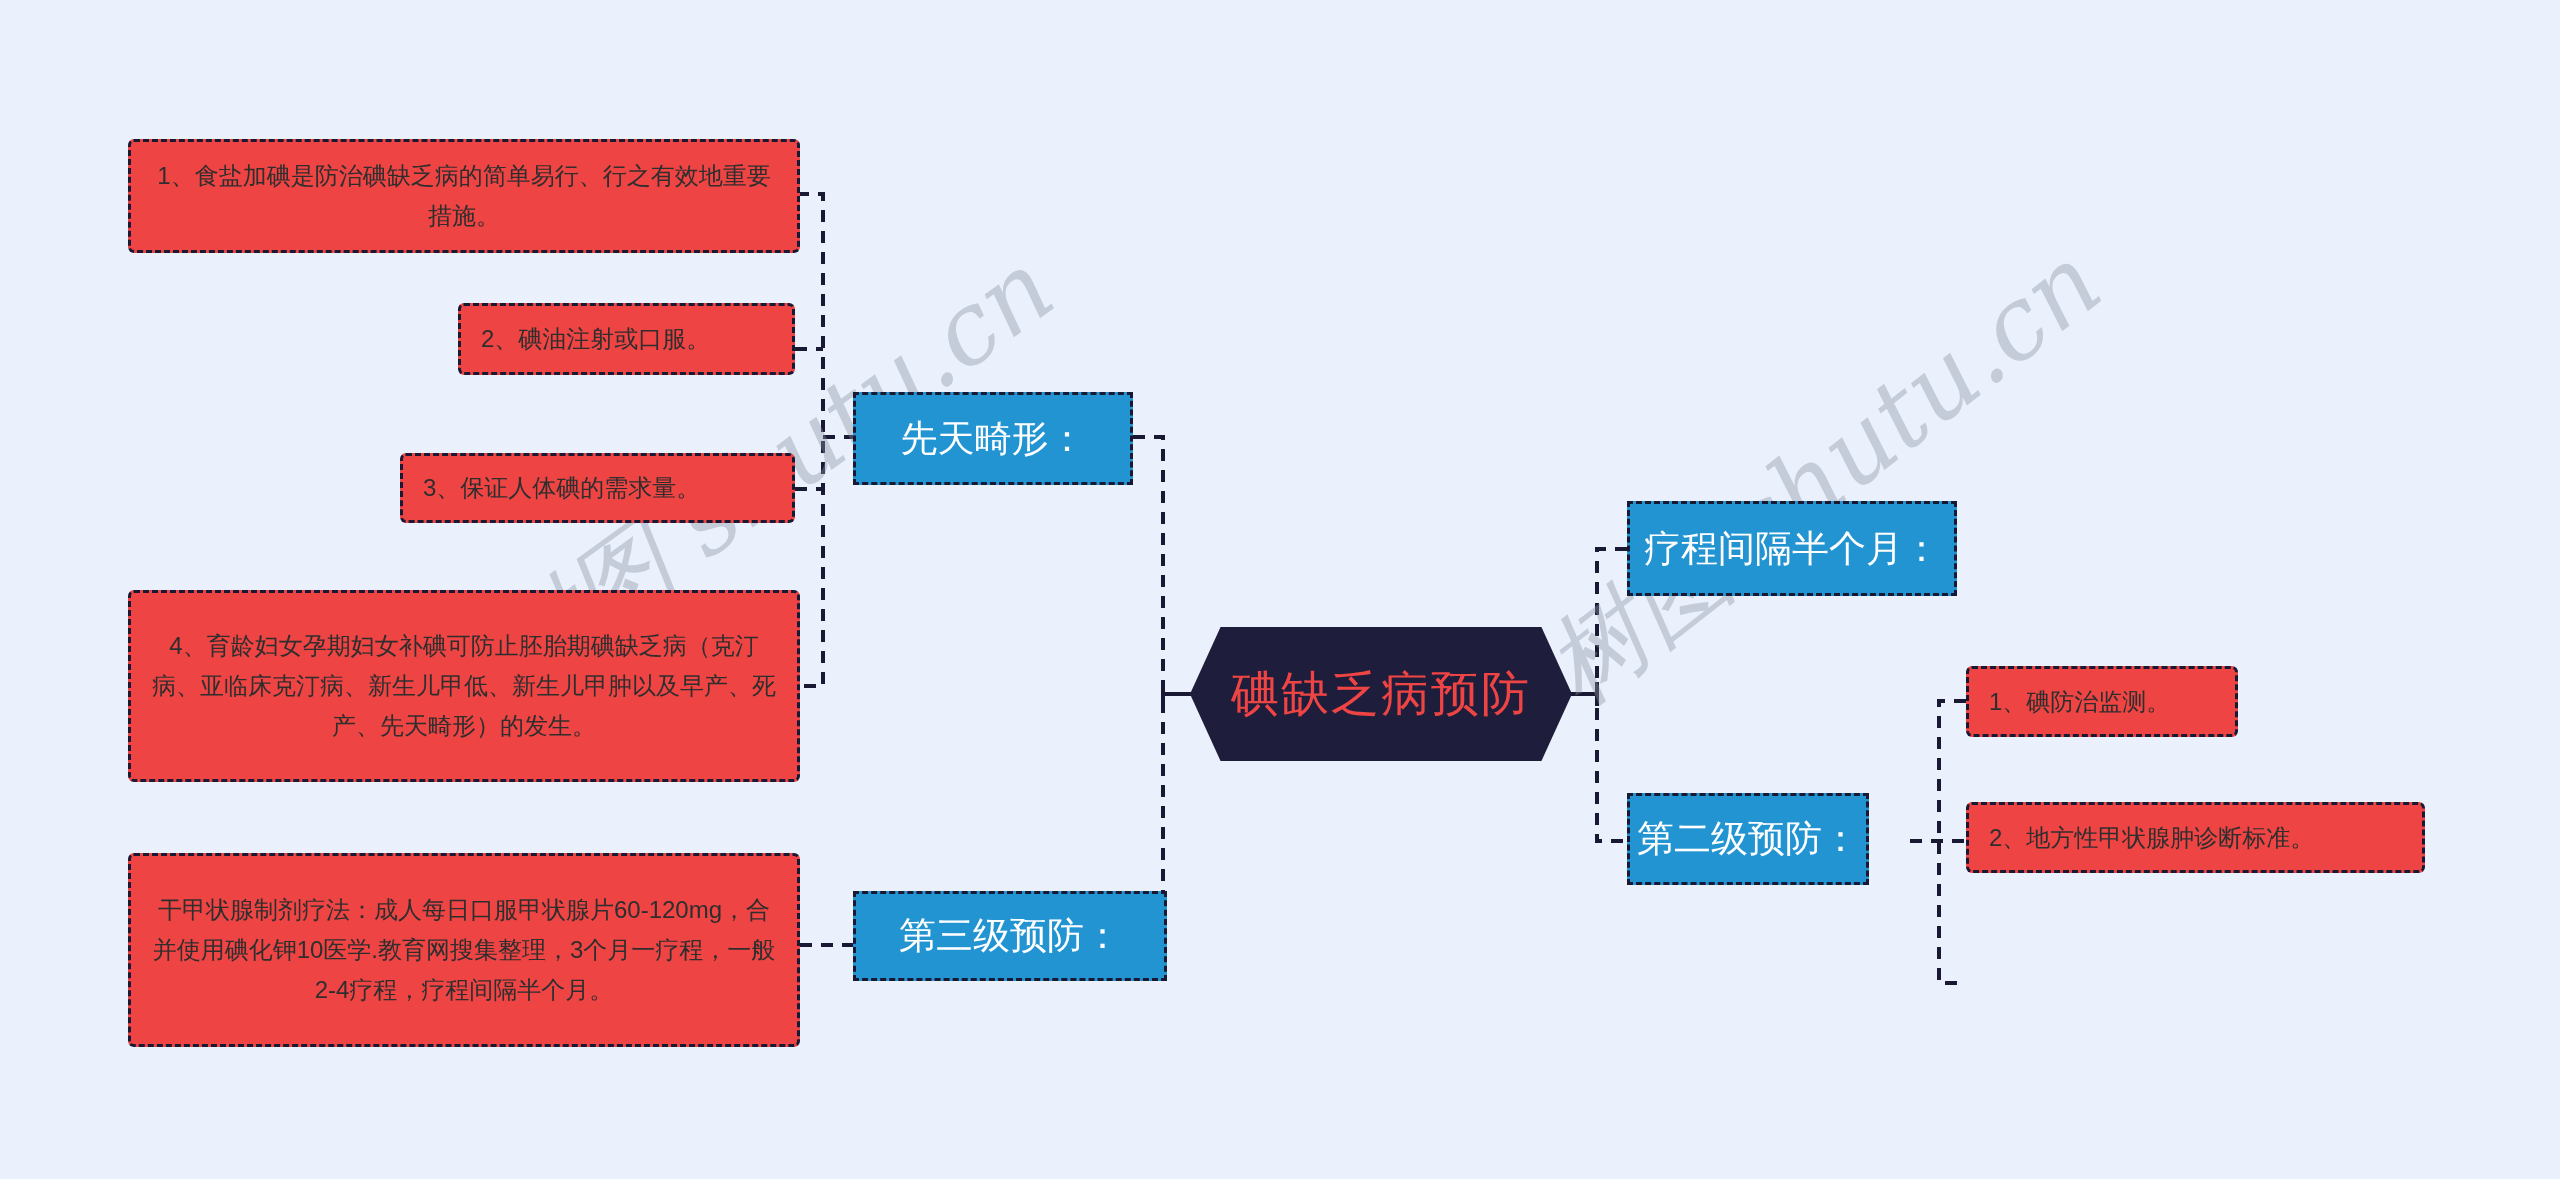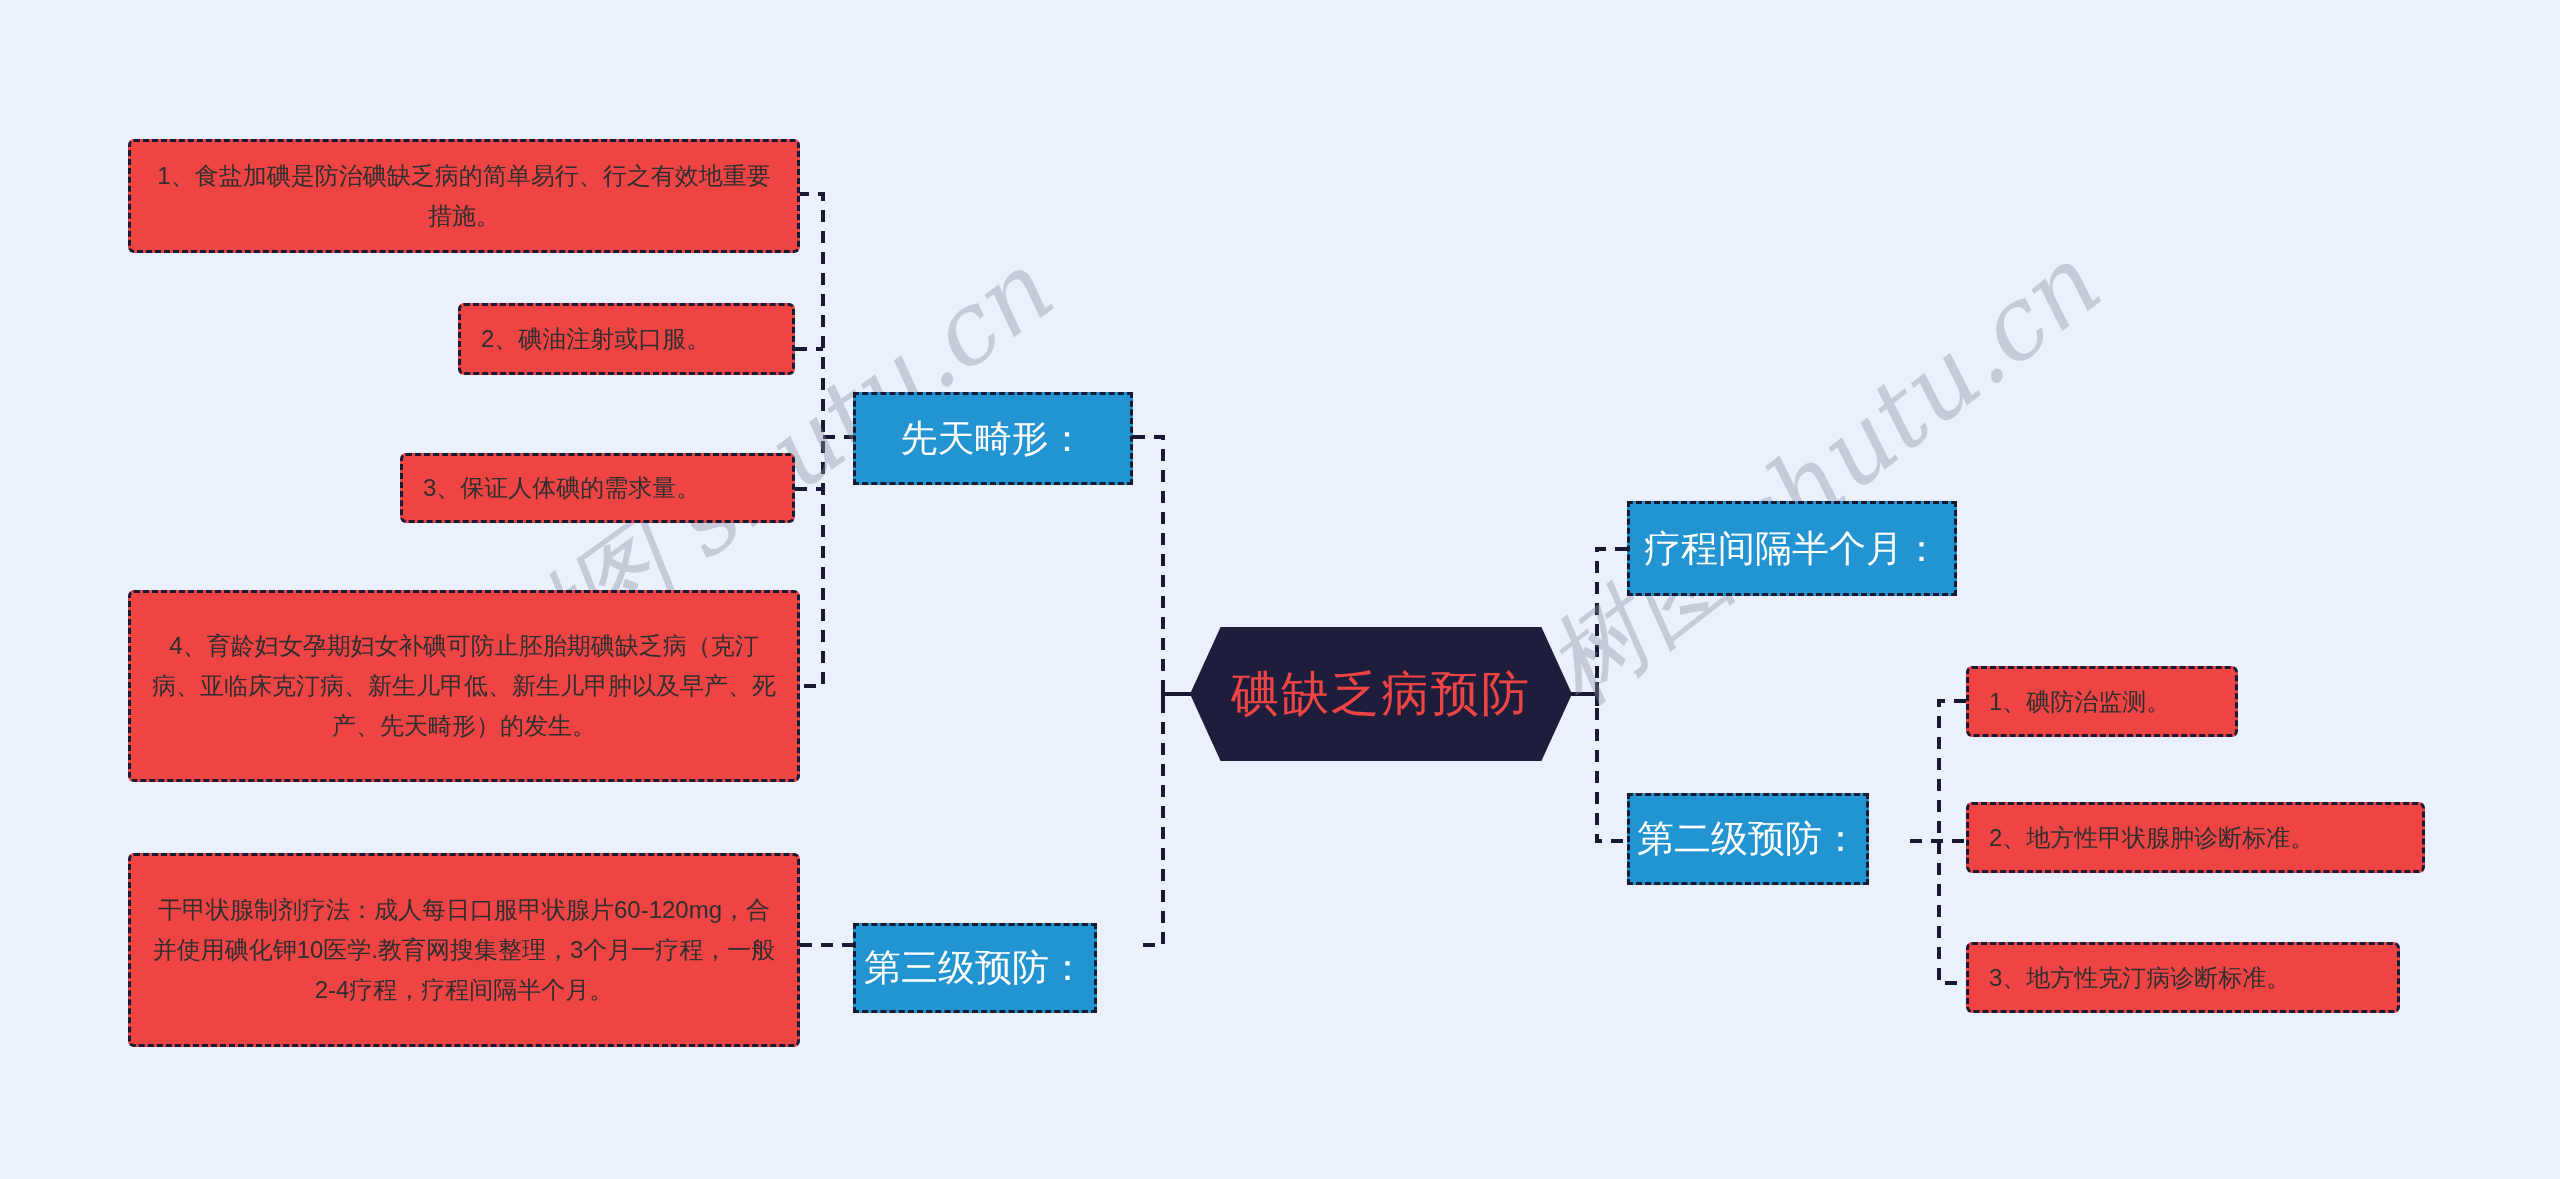--- a/index.html
+++ b/index.html
@@ -78,21 +78,21 @@
   .c2{left:458px;top:303px;width:337px;height:72px;}
   .c3{left:400px;top:453px;width:395px;height:70px;}
   .c4{left:128px;top:590px;width:672px;height:192px;}
   .c5{left:128px;top:853px;width:672px;height:194px;}
   
   .r1{left:1966px;top:666px;width:272px;height:71px;}
   .r2{left:1966px;top:802px;width:459px;height:71px;}
   .r3{left:1966px;top:942px;width:434px;height:71px;}
   
   .b-l1{left:853px;top:392px;width:280px;height:93px;}
-  .b-l3{left:853px;top:923px;width:244px;height:90px;}
+  .b-l3{left:853px;top:891px;width:314px;height:90px;}
   .b-rp{left:1627px;top:501px;width:330px;height:95px;}
   .b-l2{left:1627px;top:793px;width:242px;height:92px;}
 </style>
 </head>
 <body>
 
 <div class="canvas">
 
   <svg class="wires" width="2560" height="1179" viewBox="0 0 2560 1179">
 
@@ -120,21 +120,20 @@
 
   <div class="child-node c1">1、食盐加碘是防治碘缺乏病的简单易行、行之有效地重要措施。</div>
   <div class="child-node c2">2、碘油注射或口服。</div>
   <div class="child-node c3">3、保证人体碘的需求量。</div>
   <div class="child-node c4">4、育龄妇女孕期妇女补碘可防止胚胎期碘缺乏病（克汀病、亚临床克汀病、新生儿甲低、新生儿甲肿以及早产、死产、先天畸形）的发生。</div>
 
   <div class="child-node c5">干甲状腺制剂疗法：成人每日口服甲状腺片60-120mg，合并使用碘化钾10医学.教育网搜集整理，3个月一疗程，一般2-4疗程，疗程间隔半个月。</div>
 
   <div class="child-node r1">1、碘防治监测。</div>
   <div class="child-node r2">2、地方性甲状腺肿诊断标准。</div>
-  <div class="child-node r3">3、地方性克汀病诊断标准。</div>
 
   <div class="branch-node b-l1">先天畸形：</div>
   <div class="branch-node b-l3">第三级预防：</div>
   <div class="branch-node b-rp">疗程间隔半个月：</div>
   <div class="branch-node b-l2">第二级预防：</div>
 
   <div class="root-node">碘缺乏病预防</div>
 
 </div>
 

